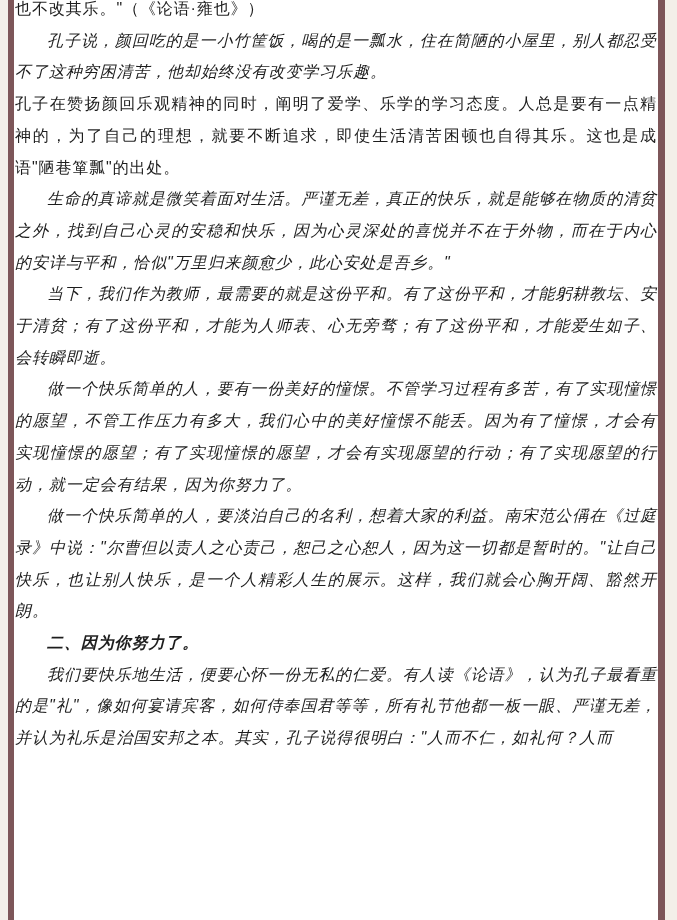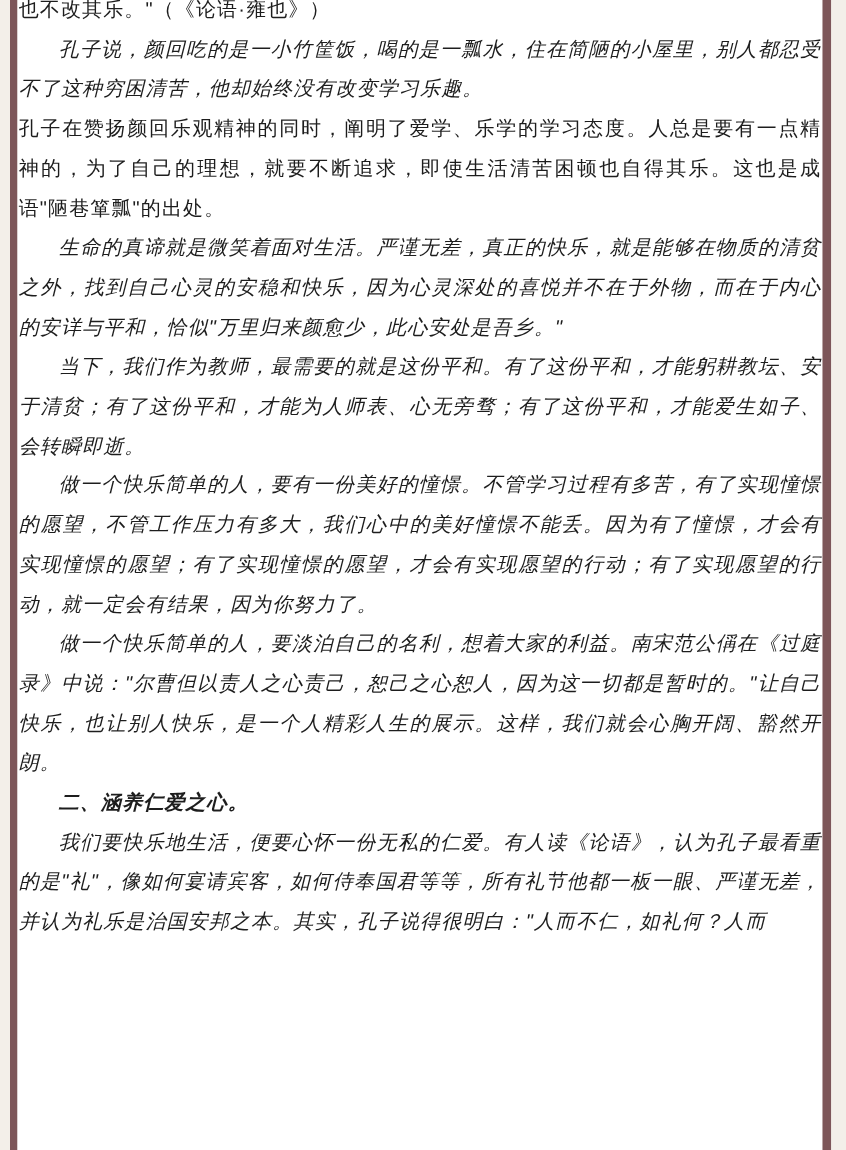--- a/index.html
+++ b/index.html
@@ -77,19 +77,19 @@
   <div class="page-border left"></div>
   <div class="paper">
     <div class="doc-flow">
         <p class="">也不改其乐。"（《论语·雍也》）</p>
         <p class="indent ">孔子说，颜回吃的是一小竹筐饭，喝的是一瓢水，住在简陋的小屋里，别人都忍受不了这种穷困清苦，他却始终没有改变学习乐趣。</p>
         <p class="">孔子在赞扬颜回乐观精神的同时，阐明了爱学、乐学的学习态度。人总是要有一点精神的，为了自己的理想，就要不断追求，即使生活清苦困顿也自得其乐。这也是成语"陋巷箪瓢"的出处。</p>
         <p class="indent ">生命的真谛就是微笑着面对生活。严谨无差，真正的快乐，就是能够在物质的清贫之外，找到自己心灵的安稳和快乐，因为心灵深处的喜悦并不在于外物，而在于内心的安详与平和，恰似"万里归来颜愈少，此心安处是吾乡。"</p>
         <p class="indent ">当下，我们作为教师，最需要的就是这份平和。有了这份平和，才能躬耕教坛、安于清贫；有了这份平和，才能为人师表、心无旁骛；有了这份平和，才能爱生如子、会转瞬即逝。</p>
         <p class="indent ">做一个快乐简单的人，要有一份美好的憧憬。不管学习过程有多苦，有了实现憧憬的愿望，不管工作压力有多大，我们心中的美好憧憬不能丢。因为有了憧憬，才会有实现憧憬的愿望；有了实现憧憬的愿望，才会有实现愿望的行动；有了实现愿望的行动，就一定会有结果，因为你努力了。</p>
         <p class="indent ">做一个快乐简单的人，要淡泊自己的名利，想着大家的利益。南宋范公偁在《过庭录》中说："尔曹但以责人之心责己，恕己之心恕人，因为这一切都是暂时的。"让自己快乐，也让别人快乐，是一个人精彩人生的展示。这样，我们就会心胸开阔、豁然开朗。</p>
-        <p class="indent bold">二、涵养仁爱之心。</p>
+        <p class="indent bold">二、因为你努力了。</p>
         <p class="indent ">我们要快乐地生活，便要心怀一份无私的仁爱。有人读《论语》，认为孔子最看重的是"礼"，像如何宴请宾客，如何侍奉国君等等，所有礼节他都一板一眼、严谨无差，并认为礼乐是治国安邦之本。其实，孔子说得很明白："人而不仁，如礼何？人而</p>
       </div>
   </div>
   <div class="page-border right"></div>
   <div class="edge-strip right"></div>
 </div>
 
 </body></html>

